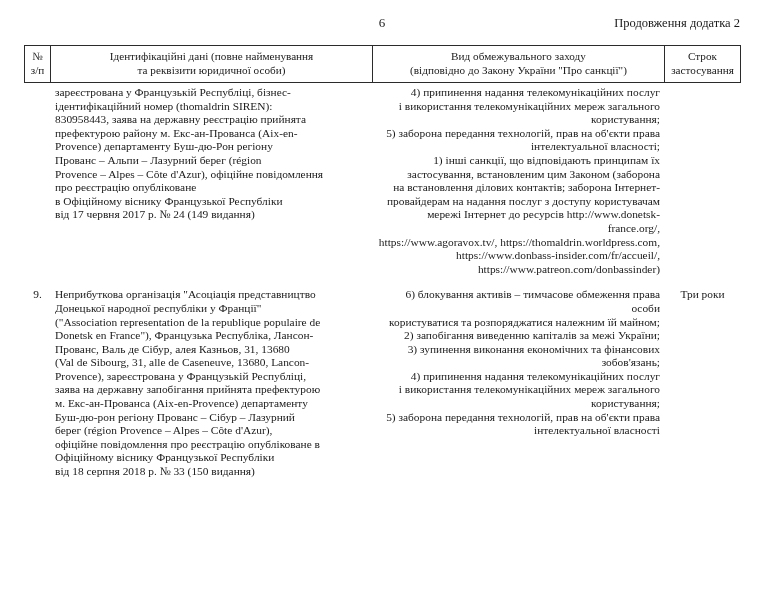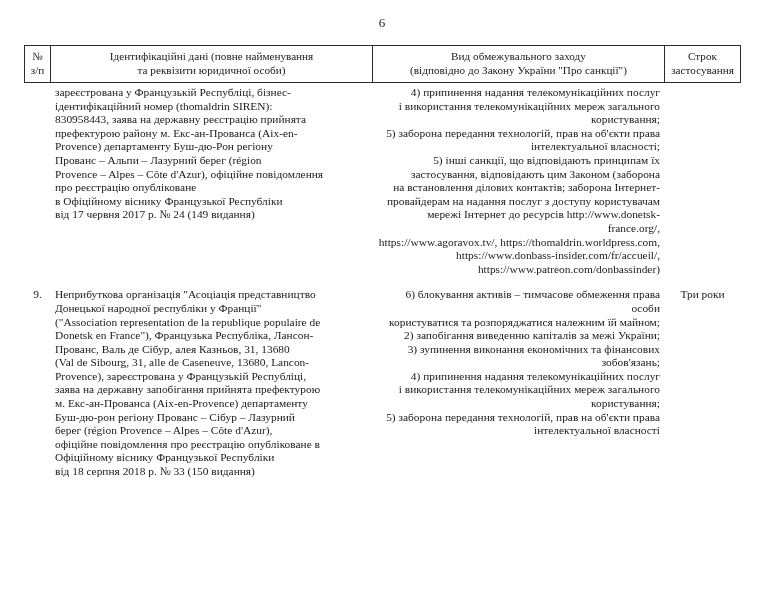--- a/index.html
+++ b/index.html
@@ -112,20 +112,21 @@
   .para + .para { margin-top: 0; }
   .gap { margin-top: 6px; }
 </style>
 </head>
 <body>
 
 <div class="page">
 
   <div class="page-header">
     <div class="page-number">6</div>
+    <div class="appendix-note">Продовження додатка 2</div>
   </div>
 
   <table class="sanctions-table">
     <colgroup>
       <col class="c-num">
       <col class="c-ident">
       <col class="c-meas">
       <col class="c-term">
     </colgroup>
     <thead>
@@ -170,22 +171,22 @@
               <div class="para">
                 <div>4) припинення надання телекомунікаційних послуг</div>
                 <div>і використання телекомунікаційних мереж загального</div>
                 <div>користування;</div>
               </div>
               <div class="para gap">
                 <div>5) заборона передання технологій, прав на об'єкти права</div>
                 <div>інтелектуальної власності;</div>
               </div>
               <div class="para gap">
-                <div>5) інші санкції, що відповідають принципам їх</div>
-                <div>застосування, відповідають цим Законом (заборона</div>
+                <div>1) інші санкції, що відповідають принципам їх</div>
+                <div>застосування, встановленим цим Законом (заборона</div>
                 <div>на встановлення ділових контактів; заборона Інтернет-</div>
                 <div>провайдерам на надання послуг з доступу користувачам</div>
                 <div>мережі Інтернет до ресурсів http://www.donetsk-france.org/,</div>
                 <div>https://www.agoravox.tv/, https://thomaldrin.worldpress.com,</div>
                 <div>https://www.donbass-insider.com/fr/accueil/,</div>
                 <div>https://www.patreon.com/donbassinder)</div>
               </div>
             </div>
         </td>
         <td class="cell-term"></td>

